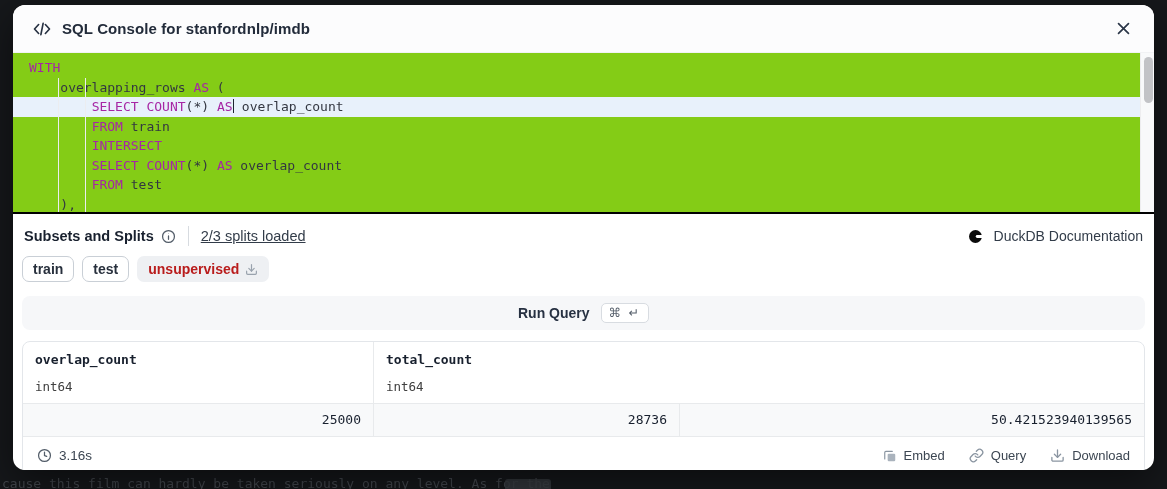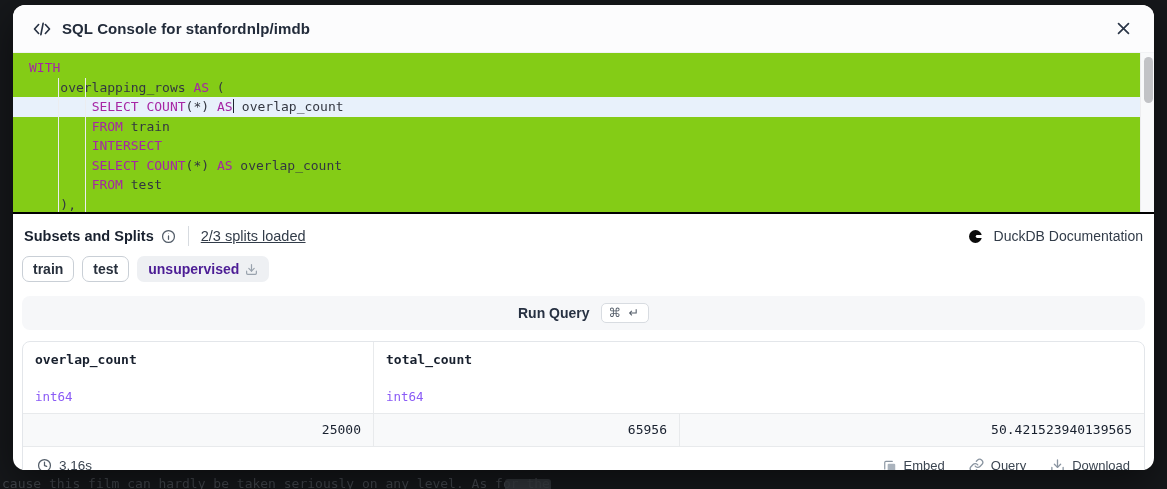--- a/index.html
+++ b/index.html
@@ -72,42 +72,42 @@
   .doc-link {
     margin-left:auto; display:flex; align-items:center; gap:10px;
     font-size:14px; font-weight:500; color:#323c49; text-decoration:none; cursor:pointer;
   }
   .splits-row { display:flex; align-items:center; gap:8px; margin-top:9px; }
   .split {
     display:flex; align-items:center; gap:6px; height:26px; padding:0 10px;
     border:1px solid #c9cfd6; border-radius:7px; background:#fff; cursor:pointer;
     font-family:"Liberation Sans", sans-serif; font-size:14px; font-weight:700; color:#28303d;
   }
-  .split.muted { border-color:transparent; background:#eef0f3; color:#4c1d95; }
+  .split.muted { border-color:transparent; background:#eef0f3; color:#b91c1c; }
   .split.muted svg { color:#99a2ad; }
   .run-btn {
     margin-top:14px; height:34px; border:0; border-radius:8px; background:#f6f7f9;
     display:flex; align-items:center; justify-content:center; gap:11px; cursor:pointer;
     font-family:Liberation Sans, sans-serif;
   }
   .run-label { font-size:14px; font-weight:700; color:#273142; }
   .kbd {
     font-size:12.5px; color:#57606c; background:#fff; border:1px solid #d8dce1;
     border-radius:5px; padding:1px 7px 2px; letter-spacing:2px;
   }
   
   .results {
     margin-top:11px; border:1px solid #e3e6ea; border-radius:8px; overflow:hidden;
     display:flex; flex-direction:column; background:#fff;
   }
   .cols, .row { display:grid; grid-template-columns:351px 306px 1fr; }
   .col-cell { padding:9px 12px 8px; border-right:1px solid #e8eaec; }
   .col-cell:last-child, .cell:last-child { border-right:0; }
   .col-name { font:700 13px/18px "DejaVu Sans Mono", monospace; color:#18202e; }
-  .col-type { font:12.5px/17px "DejaVu Sans Mono", monospace; color:#8b5cf6; margin-top:19px; }
+  .col-type { font:12.5px/17px "DejaVu Sans Mono", monospace; color:#404040; margin-top:9px; }
   .row { background:#f8f9fa; border-top:1px solid #e8eaec; }
   .cell {
     padding:7px 12px; text-align:right; border-right:1px solid #e8eaec;
     font:13px/18px "DejaVu Sans Mono", monospace; color:#18202e;
   }
   .tfoot {
     display:flex; align-items:center; border-top:1px solid #e8eaec;
     height:38px; padding:0 14px; background:#fff;gap:24px;
   }
   .elapsed { display:flex; align-items:center; gap:7px; font-size:13.5px; color:#3c4652; }
@@ -212,21 +212,21 @@
           <div class="col-name">overlap_count</div>
           <div class="col-type">int64</div>
         </div>
         <div class="col-cell">
           <div class="col-name">total_count</div>
           <div class="col-type">int64</div>
         </div>
       </div>
       <div class="row">
         <div class="cell">25000</div>
-        <div class="cell">65956</div>
+        <div class="cell">28736</div>
         <div class="cell">50.421523940139565</div>
       </div>
       <div class="tfoot">
         <span class="elapsed">
           <svg width="15" height="15" viewBox="0 0 24 24" fill="none" stroke="currentColor" stroke-width="2" stroke-linecap="round">
             <circle cx="12" cy="12" r="9.5"></circle>
             <polyline points="12 6.5 12 12 15.5 13.5"></polyline>
           </svg>
           <span>3.16s</span>
         </span>

